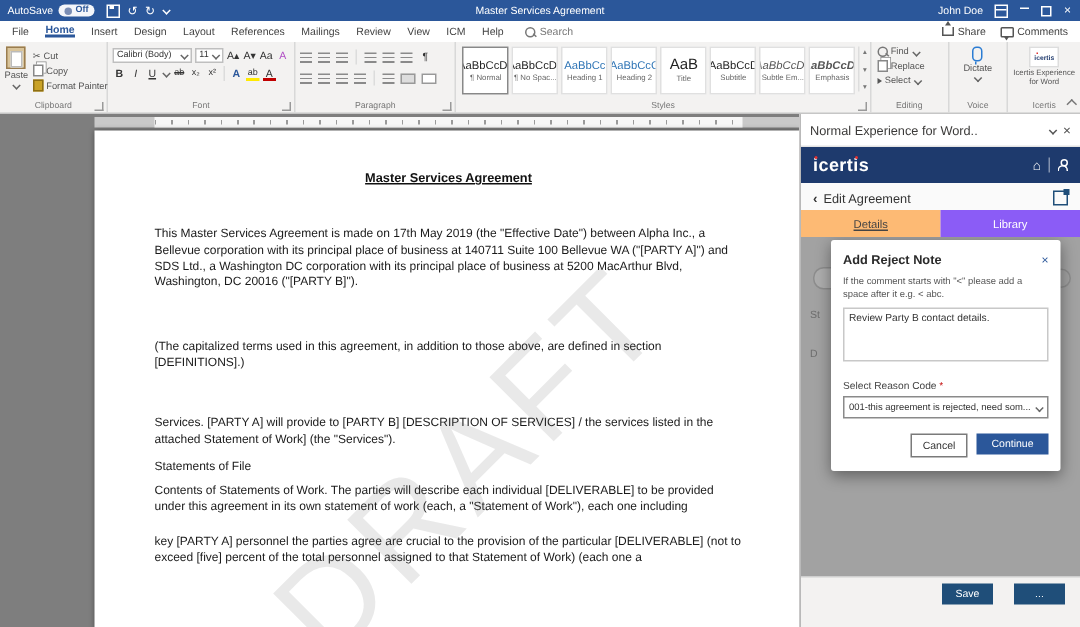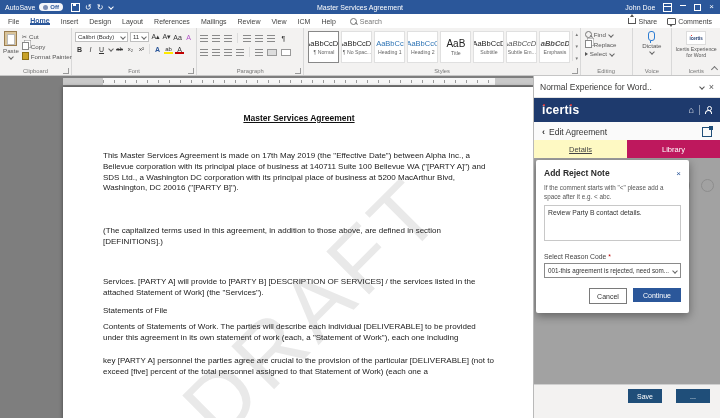--- a/index.html
+++ b/index.html
@@ -124,30 +124,30 @@
   .back-row{display:flex;align-items:center;gap:4px;padding:5px 8px 3px 8px;font-size:8.5px;color:#333;flex:none;background:#fafafa;}
   .back-chev{font-size:9px;color:#333;font-weight:bold;line-height:8px;}
   .popout{margin-left:auto;width:8px;height:8px;border:1px solid #1f4e79;position:relative;}
   .popout::after{content:"";position:absolute;right:-2px;top:-2px;width:4px;height:4px;background:#1f4e79;}
   .meta-rows{padding:1px 8px 4px 8px;background:#fafafa;flex:none;position:relative;}
   .agr-name{font-size:7.5px;color:#444;white-space:nowrap;}
   .agr-status{font-size:6px;font-weight:bold;color:#222;margin-top:1px;}
   .meta-menu{position:absolute;right:8px;top:3px;color:#777;font-size:9px;}
   .pane-tabs{display:flex;height:18px;flex:none;}
   .ptab{flex:1;display:flex;align-items:center;justify-content:center;font-size:7.5px;}
-  .ptab.details{background:#fef9c3;color:#444;text-decoration:underline;}
-  .ptab.library{background:#be185d;color:#fff;}
+  .ptab.details{background:#fdba74;color:#444;text-decoration:underline;}
+  .ptab.library{background:#8b5cf6;color:#fff;}
   .pane-content{flex:1;position:relative;background:#a2a2a2;overflow:hidden;}
   .dim-search{position:absolute;left:8px;top:20px;width:146px;height:13px;border:1px solid #8d8d8d;
               border-radius:7px;background:#adadad;}
   .dim-circle{position:absolute;right:6px;top:21px;width:11px;height:11px;border:1px solid #8d8d8d;border-radius:50%;}
   .dim-frag{position:absolute;left:6px;font-size:7px;color:#6e6e6e;}
   .frag-a{top:49px;} .frag-b{top:75px;}
   
-  .modal{position:absolute;left:2px;top:2px;width:153px;background:#fff;border-radius:2px;
+  .modal{position:absolute;left:20px;top:2px;width:153px;background:#fff;border-radius:2px;
          box-shadow:0 3px 10px rgba(0,0,0,.4);padding:8px 8px 9px 8px;box-sizing:border-box;}
   .modal-title-row{display:flex;align-items:center;}
   .modal-title{font-size:8.5px;font-weight:bold;color:#2b2b2b;flex:1;}
   .modal-close{color:#2b579a;font-size:8px;}
   .modal-hint{font-size:6.3px;color:#555;line-height:8.5px;margin-top:6px;}
   .note-box{margin-top:4px;width:100%;height:36px;border:1px solid #c8c8c8;font-size:6.8px;color:#333;
             font-family:"Liberation Sans",sans-serif;padding:3px;box-sizing:border-box;resize:none;background:#fff;}
   .reason-label{font-size:6.8px;color:#444;margin-top:8px;}
   .req{color:#c00000;}
   .reason-select{margin-top:3px;height:13px;border:1px solid #8a8a8a;display:flex;align-items:center;

